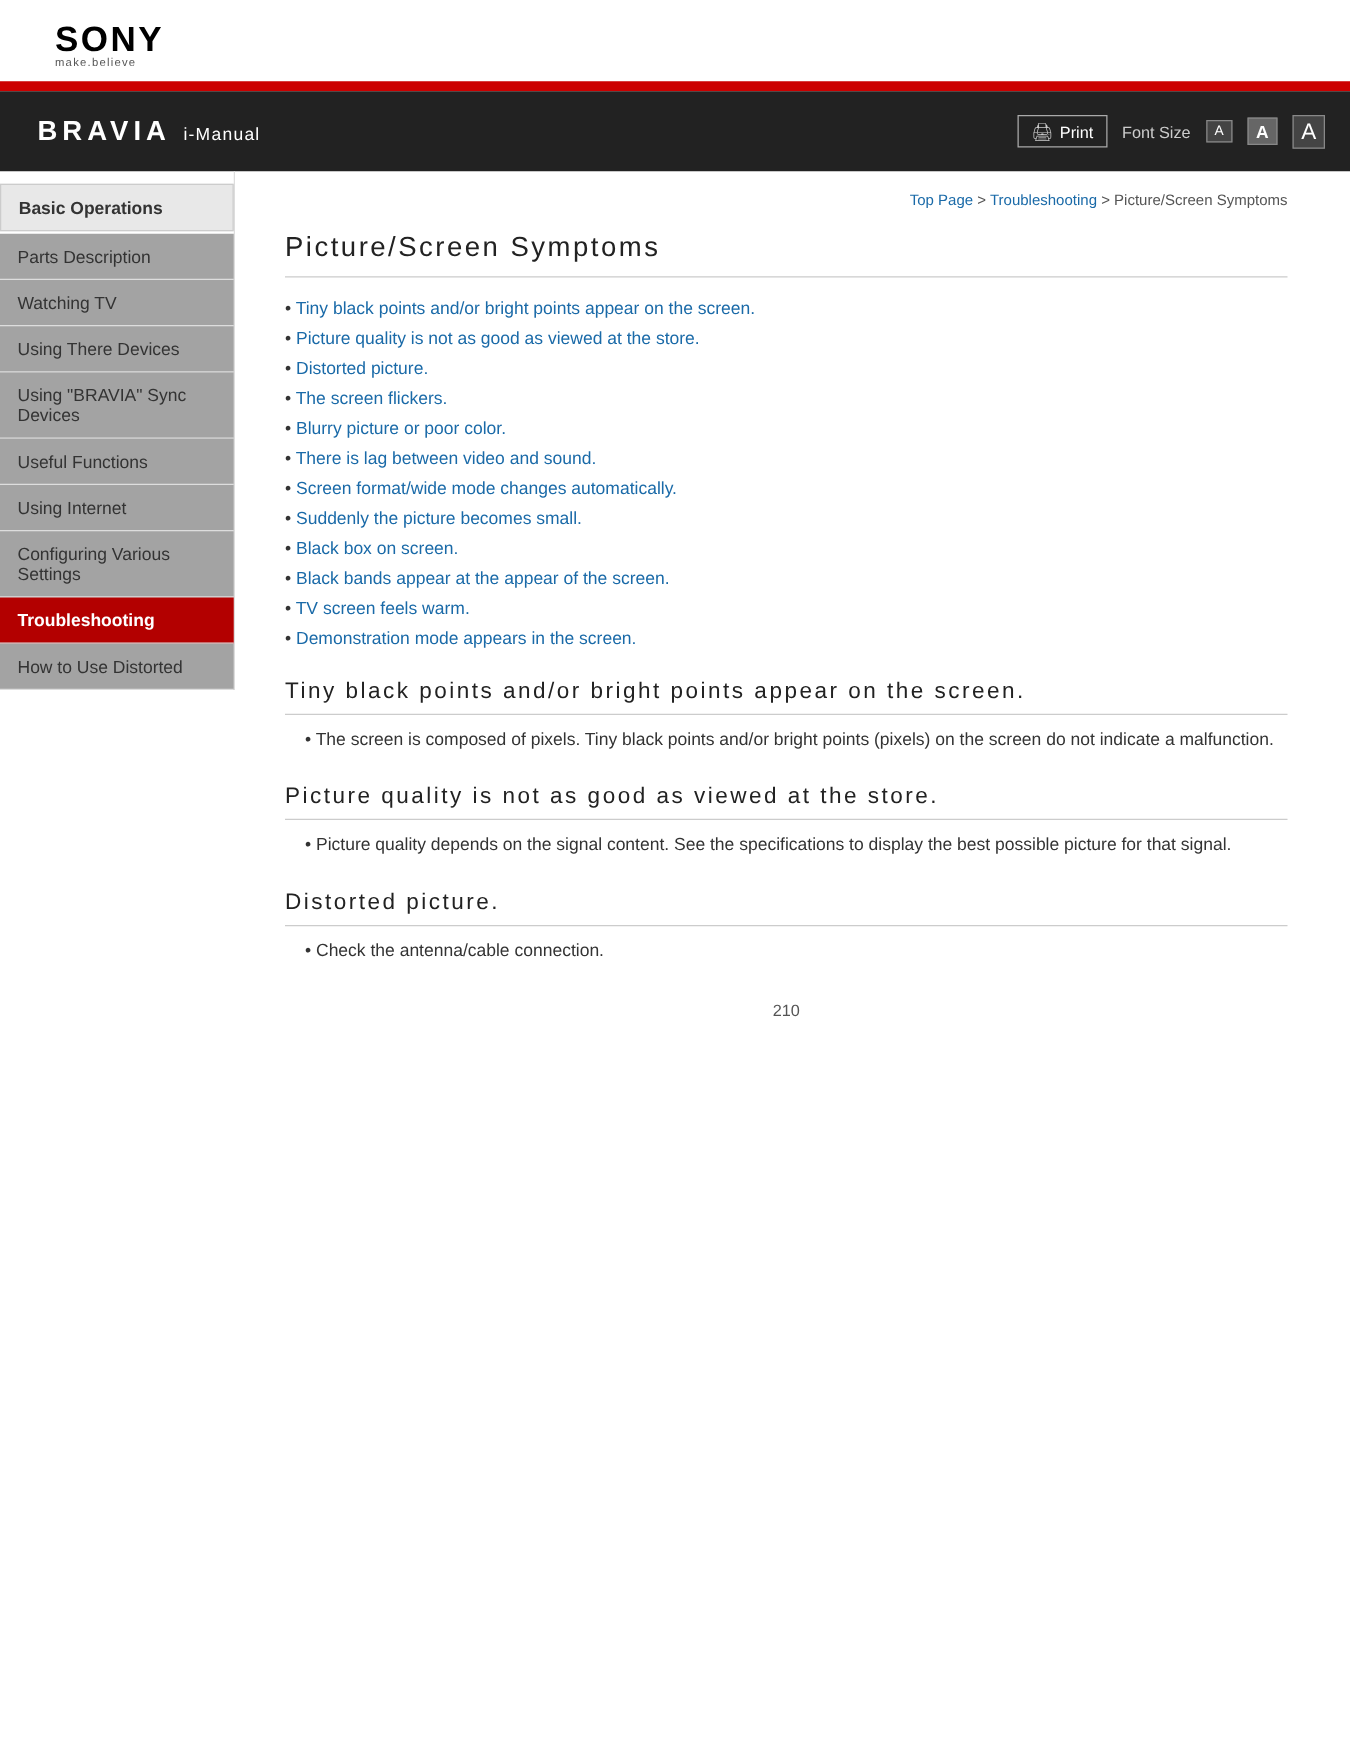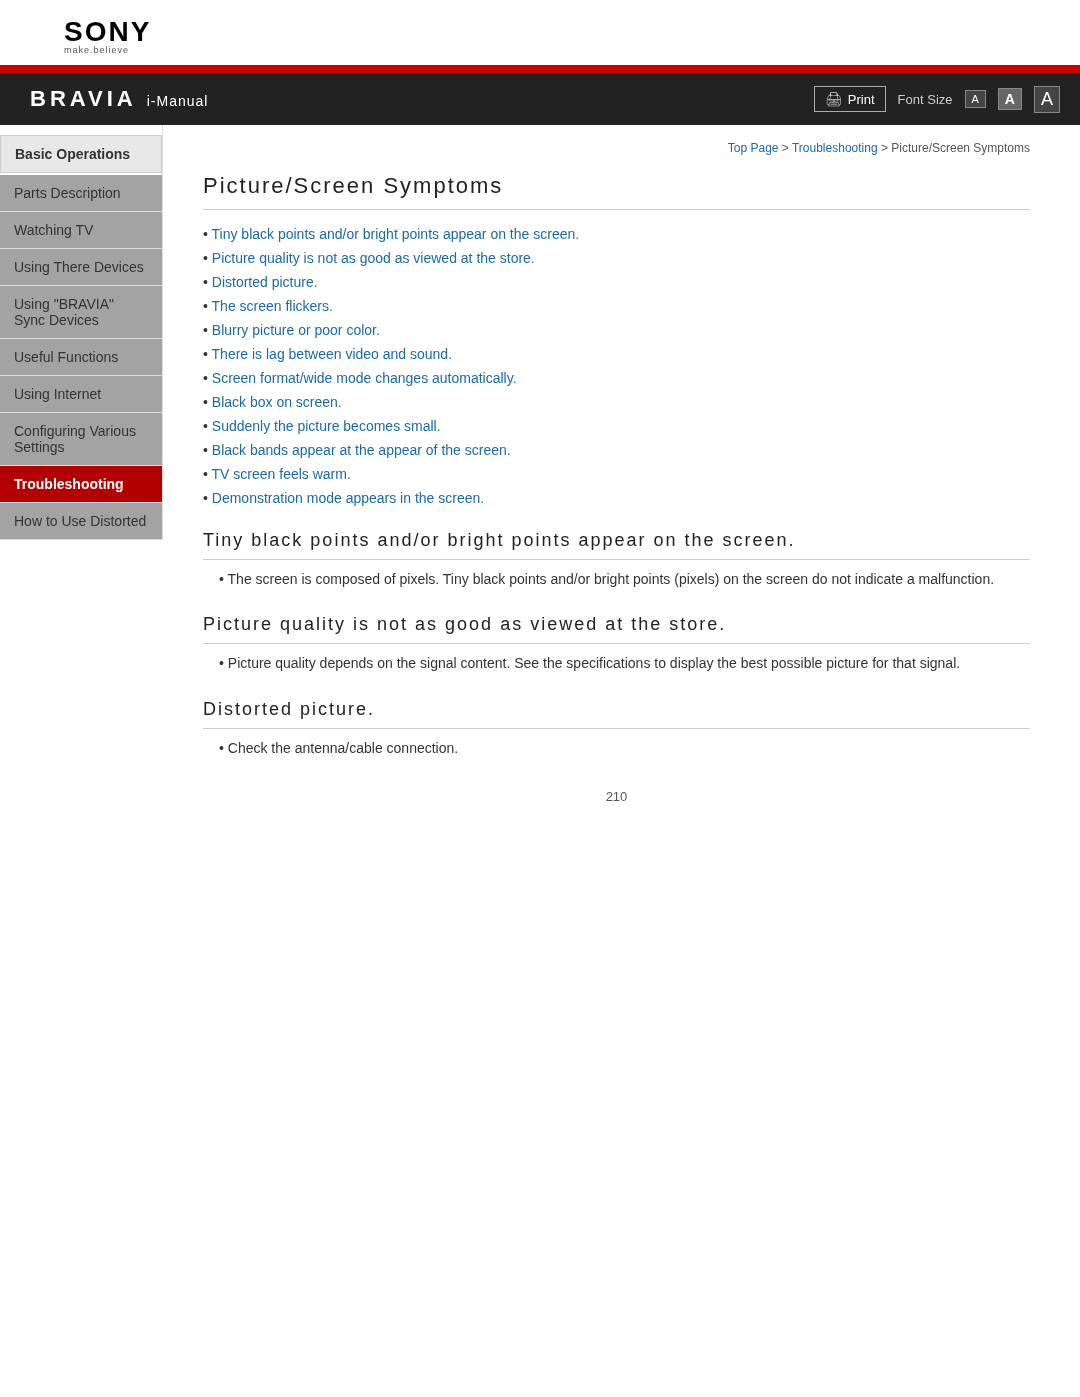--- a/index.html
+++ b/index.html
@@ -6,21 +6,21 @@
     body {
       font-family: Arial, Helvetica, sans-serif;
       background: #fff;
       color: #333;
       width: 1080px;
       min-height: 1397px;
     }
 
     
     .top-header {
-      padding: 18px 40px 10px 64px;
+      padding: 18px 40px 10px 44px;
       background: #fff;
     }
     .sony-logo {
       display: flex;
       flex-direction: column;
       line-height: 1;
     }
     .sony-logo-text {
       font-size: 28px;
       font-weight: 900;
@@ -41,21 +41,21 @@
       margin: 0;
     }
 
     
     .nav-bar {
       background: #222;
       display: flex;
       align-items: center;
       justify-content: space-between;
       padding: 0 20px 0 30px;
-      height: 52px;
+      height: 64px;
     }
     .bravia-title {
       display: flex;
       align-items: baseline;
       gap: 10px;
     }
     .bravia-word {
       font-size: 22px;
       font-weight: 900;
       color: #fff;
@@ -104,21 +104,21 @@
     .font-btn.large { font-size: 18px; }
 
     
     .main-layout {
       display: flex;
       align-items: flex-start;
     }
 
     
     .sidebar {
-      width: 163px;
+      width: 188px;
       flex-shrink: 0;
       border-right: 1px solid #ddd;
       padding-top: 10px;
     }
     .sidebar-item {
       display: block;
       padding: 10px 14px;
       font-size: 14px;
       color: #333;
       border-bottom: 1px solid #ddd;
@@ -277,22 +277,22 @@
     <h1 class="page-title">Picture/Screen Symptoms</h1>
 
     <ul class="link-list">
       <li><a href="#tiny-black-points">Tiny black points and/or bright points appear on the screen.</a></li>
       <li><a href="#picture-quality">Picture quality is not as good as viewed at the store.</a></li>
       <li><a href="#distorted-picture">Distorted picture.</a></li>
       <li><a href="#screen-flickers">The screen flickers.</a></li>
       <li><a href="#blurry-picture">Blurry picture or poor color.</a></li>
       <li><a href="#lag">There is lag between video and sound.</a></li>
       <li><a href="#screen-format">Screen format/wide mode changes automatically.</a></li>
+      <li><a href="#picture-small">Suddenly the picture becomes small.</a></li>
       <li><a href="#black-box">Black box on screen.</a></li>
-      <li><a href="#picture-small">Suddenly the picture becomes small.</a></li>
       <li><a href="#black-bands">Black bands appear at the appear of the screen.</a></li>
       <li><a href="#tv-warm">TV screen feels warm.</a></li>
       <li><a href="#demo-mode">Demonstration mode appears in the screen.</a></li>
     </ul>
 
     <div id="tiny-black-points">
       <h2 class="section-heading">Tiny black points and/or bright points appear on the screen.</h2>
       <div class="section-content">
         <p>The screen is composed of pixels. Tiny black points and/or bright points (pixels) on the screen do not indicate a malfunction.</p>
       </div>

